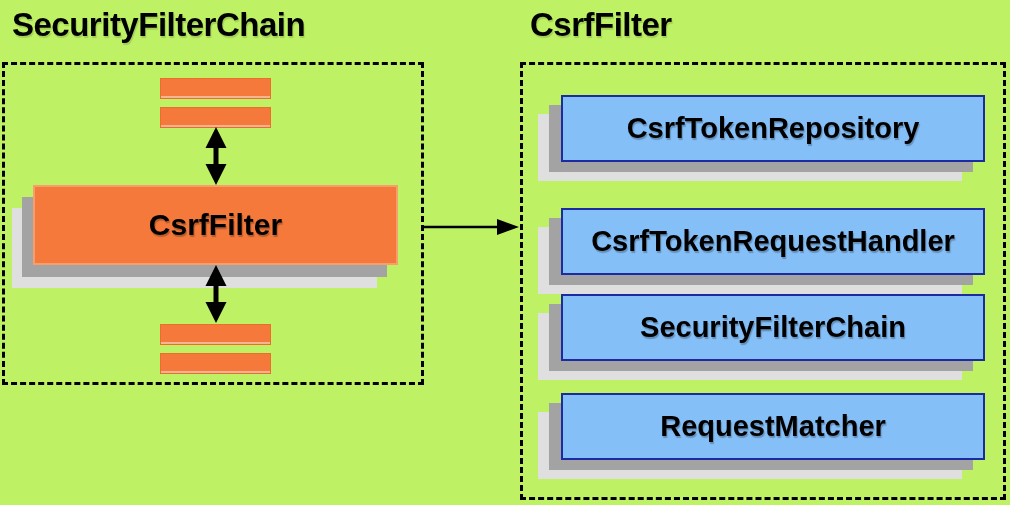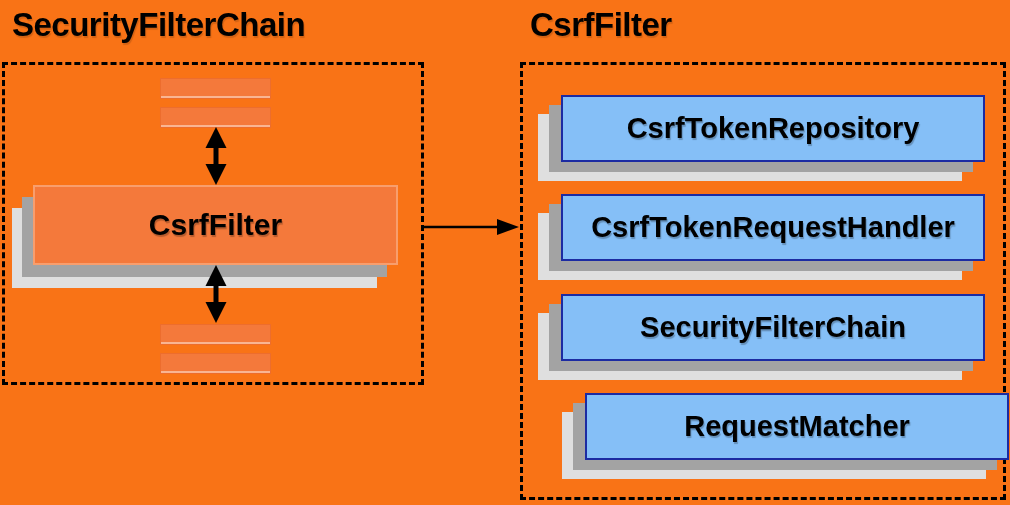--- a/index.html
+++ b/index.html
@@ -6,21 +6,21 @@
     margin: 0;
     padding: 0;
     background: #ffffff;
     font-family: "Liberation Sans", sans-serif;
   }
   .canvas {
     position: relative;
     width: 1010px;
     height: 505px;
     overflow: hidden;
-    background: #f97316;
+    background: #bef264;
   }
   .title {
     position: absolute;
     font-size: 33px;
     font-weight: bold;
     color: #000;
     letter-spacing: -0.5px;
     white-space: nowrap;
     text-shadow: 1px 2px 1px rgba(0,0,0,0.15);
   }
@@ -83,23 +83,23 @@
     justify-content: center;
   }
   .component-box .node-label {
     font-size: 29px;
     font-weight: bold;
     color: #000;
     text-shadow: 1px 2px 1px rgba(0,0,0,0.25);
     white-space: nowrap;
   }
   .comp-0 { top: 95px; }
-  .comp-1 { top: 194px; }
+  .comp-1 { top: 208px; }
   .comp-2 { top: 294px; }
-  .comp-3 { top: 393px; margin-left: 24px; }
+  .comp-3 { top: 393px; }
 
   .arrow-layer {
     position: absolute;
     left: 0;
     top: 0;
     pointer-events: none;
   }
   .arrow-layer line   { stroke: #000; }
   .arrow-layer polygon{ fill: #000; stroke: none; }
 </style>

